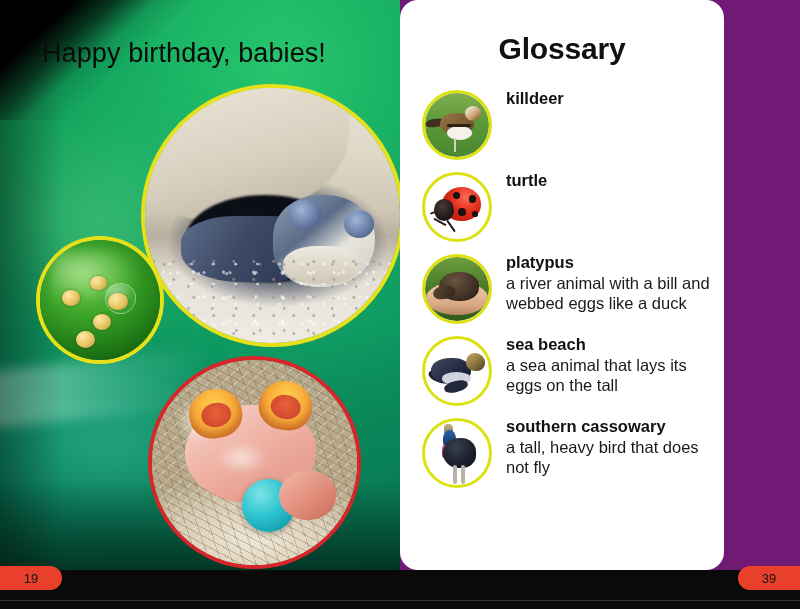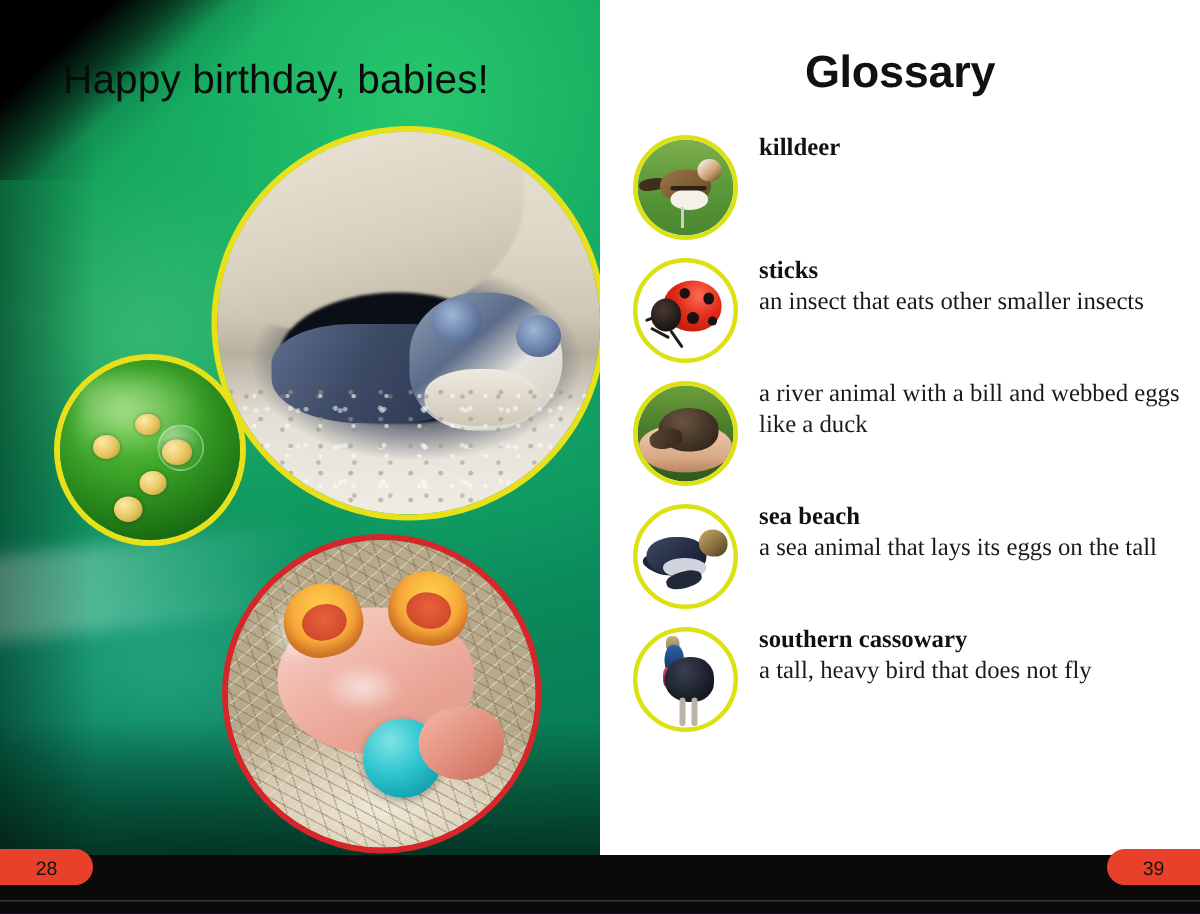--- a/index.html
+++ b/index.html
@@ -186,41 +186,41 @@
     box-shadow:0 2px 6px rgba(0,0,0,.3);
   }
   #photo-nest .chick3 {
     position:absolute; left:62%; top:54%; width:28%; height:24%;
     border-radius:50% 45% 48% 50%;
     background:linear-gradient(140deg,#f3b9a8,#e08a78 60%,#c96a58);
   }
 
   
   .page-right {
-    position:absolute; left:400px; top:0; width:400px; height:570px;
-    background:#ffffff; overflow:hidden;
+    position:absolute; left:400px; top:0; width:324px; height:570px;
+    background:#ffffff; overflow:hidden;border-radius:18px;
   }
   .glossary-title {
     position:absolute; left:0; right:0; top:32px; text-align:center;
     font-size:30px; font-weight:bold; color:#111; letter-spacing:-0.2px;
   }
   .entries { position:absolute; left:18px; top:86px; right:10px; }
   .entry { position:relative; display:flex; align-items:flex-start; margin-bottom:4px; }
   .entry-thumb {
     position:relative; width:78px; height:78px; flex:0 0 78px; margin-right:10px;
   }
   .entry-thumb .ring {
     position:absolute; left:4px; top:4px; width:70px; height:70px;
     border-radius:50%; border:3px solid #dce211; box-sizing:border-box;
   }
   .entry-thumb .photo {
     position:absolute; left:7px; top:7px; width:64px; height:64px;
     border-radius:50%; overflow:hidden;
   }
-  .entry-text { flex:1; padding-top:2px;font-family:Liberation Serif, serif; }
+  .entry-text { flex:1; padding-top:2px; }
   .term { font-size:16.5px; font-weight:bold; color:#111; line-height:1.25; }
   .def  { font-size:16.5px; color:#1a1a1a; line-height:1.25; }
 
   
   .g-killdeer .photo { background:linear-gradient(to bottom,#7fae4e 0%,#5d9a3a 45%,#49862e 100%); }
   .g-killdeer .bird-body{position:absolute;left:24%;top:32%;width:52%;height:34%;border-radius:50% 42% 48% 50%;background:linear-gradient(140deg,#9a7446,#7d5c33 60%,#5e4526);}
   .g-killdeer .bird-breast{position:absolute;left:34%;top:52%;width:40%;height:22%;border-radius:50%;background:#f5f2ea;}
   .g-killdeer .bird-head{position:absolute;left:62%;top:20%;width:26%;height:24%;border-radius:50%;background:linear-gradient(140deg,#fff,#c9a06a 60%,#5c4023);}
   .g-killdeer .bird-tail{position:absolute;left:2%;top:40%;width:28%;height:13%;border-radius:40%;background:#3e2f1c;transform:rotate(-8deg);}
   .g-killdeer .bird-leg{position:absolute;left:46%;top:70%;width:2px;height:22%;background:#cfcfc4;}
@@ -365,35 +365,35 @@
             <div class="lb-shell"></div>
             <div class="lb-head"></div>
             <div class="sp s1"></div>
             <div class="sp s2"></div>
             <div class="sp s3"></div>
             <div class="sp s4"></div>
           </div>
           <div class="ring"></div>
         </div>
         <div class="entry-text">
-          <div class="term">sticks</div>
-          <div class="def">an insect that eats other smaller insects</div>
+          <div class="term">turtle</div>
         </div>
       </div>
 
       <div class="entry">
         <div class="entry-thumb g-platypus">
           <div class="photo">
             <div class="hand"></div>
             <div class="pbody"></div>
             <div class="bill"></div>
           </div>
           <div class="ring"></div>
         </div>
         <div class="entry-text">
+          <div class="term">platypus</div>
           <div class="def">a river animal with a bill and webbed eggs like a duck</div>
         </div>
       </div>
 
       <div class="entry">
         <div class="entry-thumb g-turtle">
           <div class="photo">
             <div class="flip1"></div>
             <div class="shell"></div>
             <div class="belly"></div>
@@ -423,18 +423,18 @@
         <div class="entry-text">
           <div class="term">southern cassowary</div>
           <div class="def">a tall, heavy bird that does not fly</div>
         </div>
       </div>
 
     </div>
   </div>
 
   <div class="bottom-bar">
-    <div class="page-tab left">28</div>
+    <div class="page-tab left">19</div>
     <div class="page-tab right">39</div>
     <div class="hairline"></div>
   </div>
 
 </div>
 
 </body></html>

